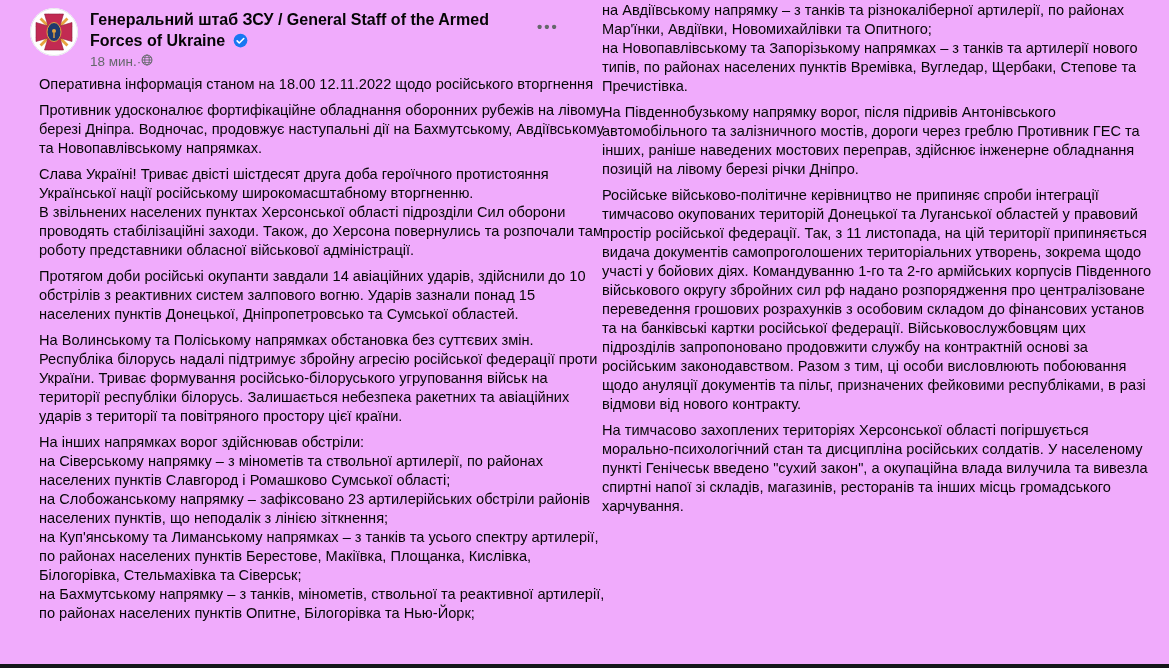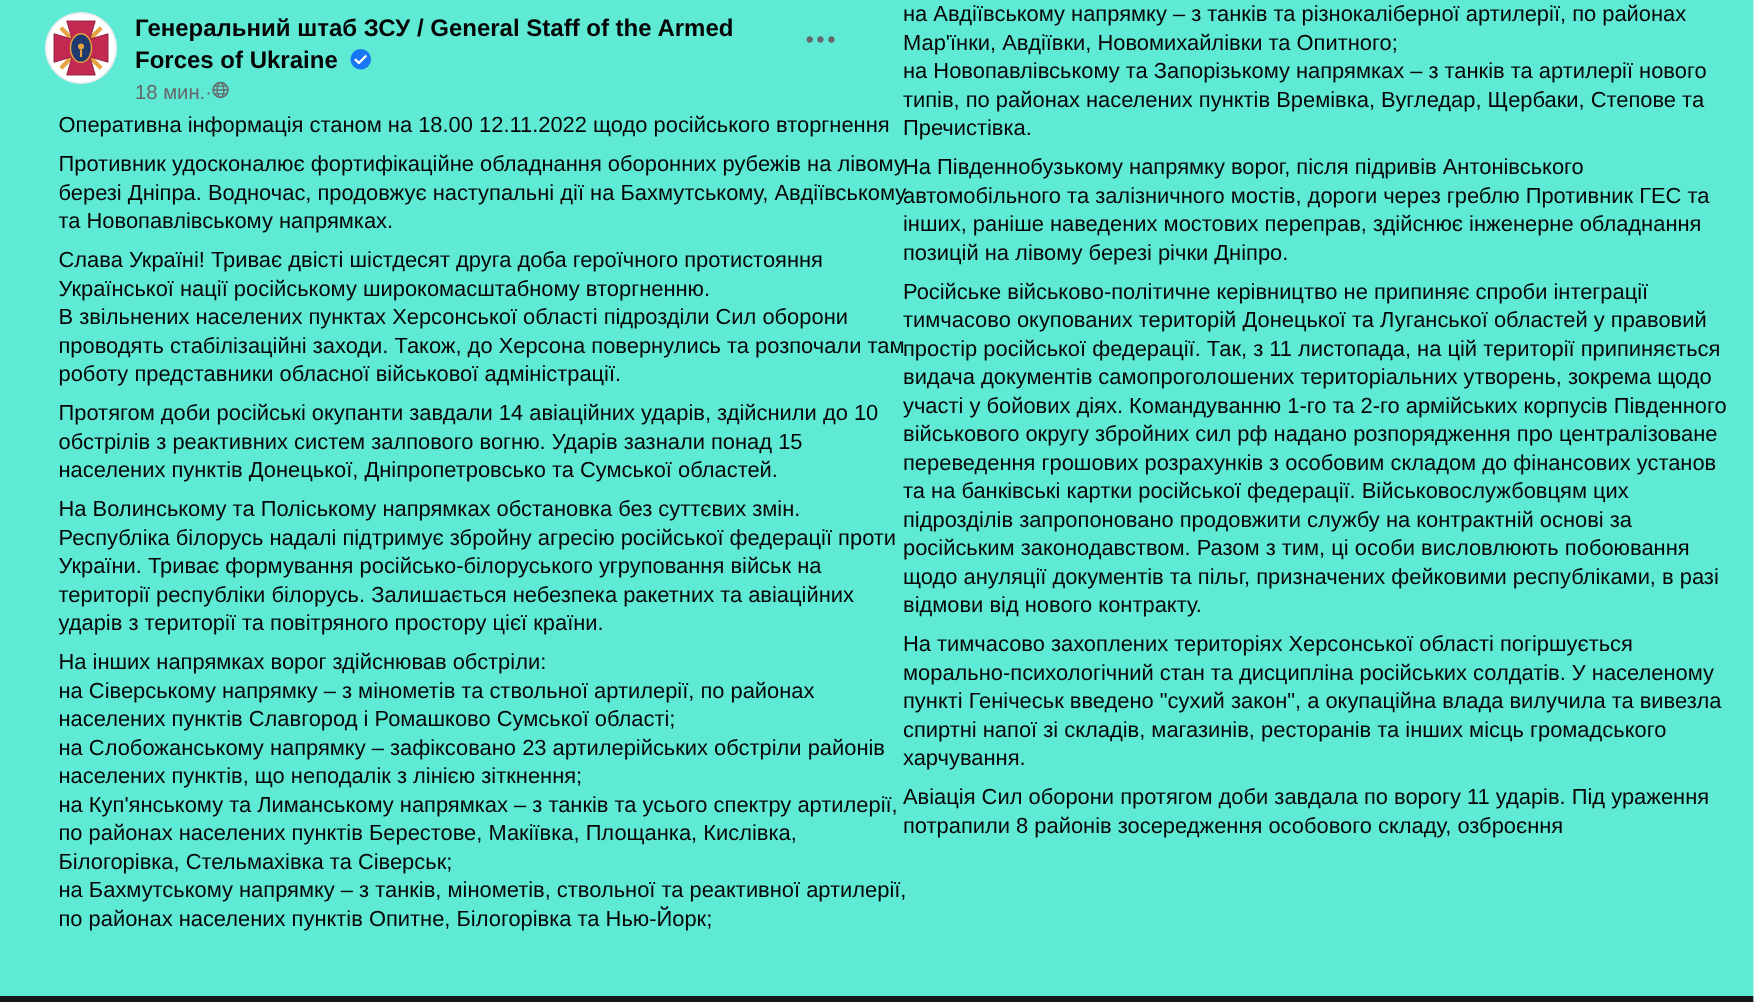--- a/index.html
+++ b/index.html
@@ -1,19 +1,19 @@
 <!DOCTYPE html>
 <html><head>
 <meta charset="utf-8">
 <style>
   * { box-sizing: border-box; margin: 0; padding: 0; }
   html, body { width: 1169px; height: 668px; overflow: hidden; background: #ffffff; }
   body { font-family: "Liberation Sans", sans-serif; color: #050505; position: relative; }
 
-  .post { position: absolute; inset: 0; background: #5eead4; }
+  .post { position: absolute; inset: 0; background: #f0abfc; }
 
   
   .avatar {
     position: absolute; left: 30px; top: 8px; width: 48px; height: 48px;
     border-radius: 50%; overflow: hidden; cursor: pointer; background: #fff;
   }
   .title-wrap {
     position: absolute; left: 90px; top: 9px; width: 452px;
     font-weight: bold; font-size: 16px; line-height: 21px; color: #050505;
   }
@@ -111,17 +111,16 @@
 на Слобожанському напрямку – зафіксовано 23 артилерійських обстріли районів населених пунктів, що неподалік з лінією зіткнення;
 на Куп'янському та Лиманському напрямках – з танків та усього спектру артилерії, по районах населених пунктів Берестове, Макіївка, Площанка, Кислівка, Білогорівка, Стельмахівка та Сіверськ;
 на Бахмутському напрямку – з танків, мінометів, ствольної та реактивної артилерії, по районах населених пунктів Опитне, Білогорівка та Нью-Йорк;</p>
     </div>
   <div class="col col-right">
       <p>на Авдіївському напрямку – з танків та різнокаліберної артилерії, по районах Мар'їнки, Авдіївки, Новомихайлівки та Опитного;
 на Новопавлівському та Запорізькому напрямках – з танків та артилерії нового типів, по районах населених пунктів Времівка, Вугледар, Щербаки, Степове та Пречистівка.</p>
       <p>На Південнобузькому напрямку ворог, після підривів Антонівського автомобільного та залізничного мостів, дороги через греблю Противник ГЕС та інших, раніше наведених мостових переправ, здійснює інженерне обладнання позицій на лівому березі річки Дніпро.</p>
       <p>Російське військово-політичне керівництво не припиняє спроби інтеграції тимчасово окупованих територій Донецької та Луганської областей у правовий простір російської федерації. Так, з 11 листопада, на цій території припиняється видача документів самопроголошених територіальних утворень, зокрема щодо участі у бойових діях. Командуванню 1-го та 2-го армійських корпусів Південного військового округу збройних сил рф надано розпорядження про централізоване переведення грошових розрахунків з особовим складом до фінансових установ та на банківські картки російської федерації. Військовослужбовцям цих підрозділів запропоновано продовжити службу на контрактній основі за російським законодавством. Разом з тим, ці особи висловлюють побоювання щодо ануляції документів та пільг, призначених фейковими республіками, в разі відмови від нового контракту.</p>
       <p>На тимчасово захоплених територіях Херсонської області погіршується морально-психологічний стан та дисципліна російських солдатів. У населеному пункті Генічеськ введено "сухий закон", а окупаційна влада вилучила та вивезла спиртні напої зі складів, магазинів, ресторанів та інших місць громадського харчування.</p>
-      <p>Авіація Сил оборони протягом доби завдала по ворогу 11 ударів. Під ураження потрапили 8 районів зосередження особового складу, озброєння</p>
     </div>
 
   <div class="bottom-bar"></div>
 </div>
 
 </body></html>

